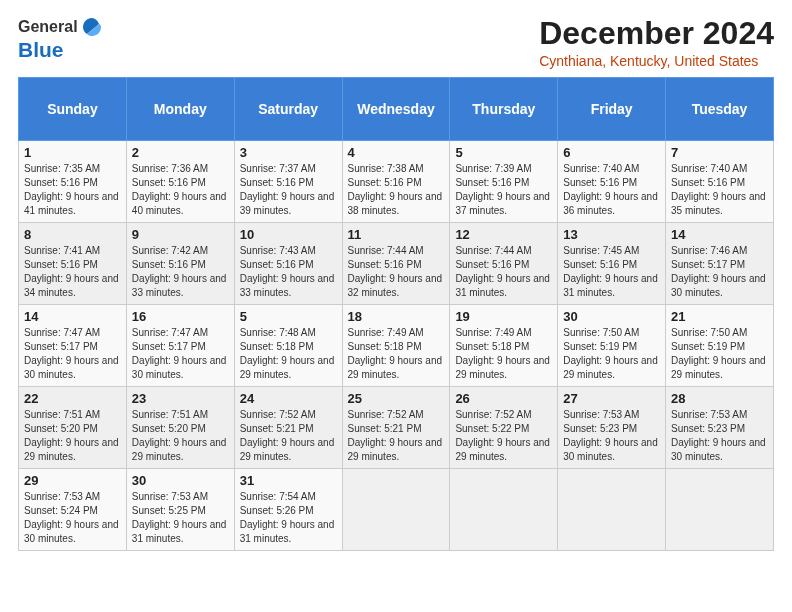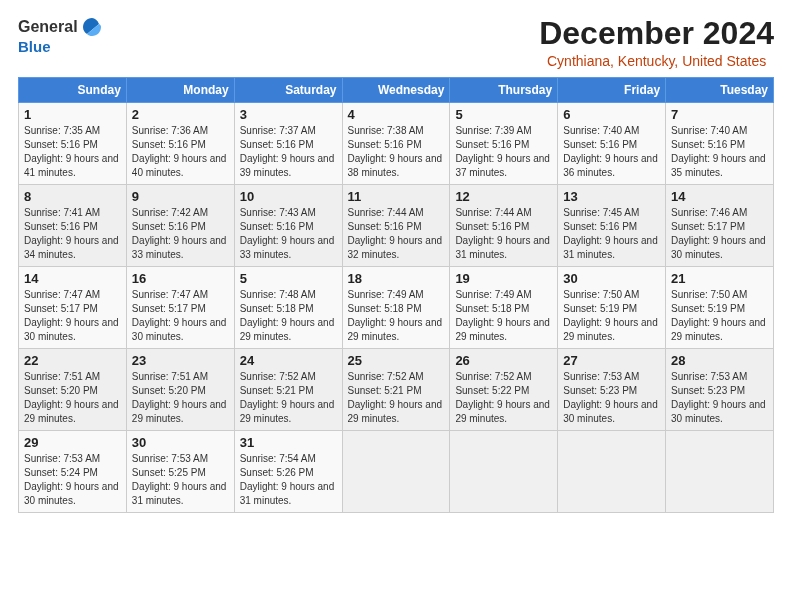--- a/index.html
+++ b/index.html
@@ -28,45 +28,45 @@
       align-items: flex-start;
     }
     .logo-general { color: #333; font-size: 16px; font-weight: bold; }
     .logo-blue { color: #1a6dbe; font-size: 16px; font-weight: bold; }
     .logo-icon {
       width: 22px;
       height: 22px;
       margin-left: 3px;
     }
     .title-area {
-      text-align: center;
+      text-align: left;
     }
     .month-title {
       font-size: 32px;
       font-weight: bold;
       color: #222;
       line-height: 1.1;
     }
     .location {
       font-size: 14px;
       color: #c2410c;
       margin-top: 2px;
     }
     .calendar {
       width: 100%;
       border-collapse: collapse;
       table-layout: fixed;
     }
     .calendar thead th {
       background: #3a7fd5;
       color: #fff;
-      font-size: 12px;
+      font-size: 14px;
       font-weight: bold;
-      text-align: right;
-      padding: 5px 5px;
+      text-align: center;
+      padding: 23px 5px;
       border: 1px solid #5a9ae5;
     }
     .calendar tbody td {
       vertical-align: top;
       border: 1px solid #ccc;
       padding: 4px 5px;
       font-size: 9.5px;
       color: #333;
       height: 82px;
       background: #fff;
@@ -99,21 +99,21 @@
 <div class="page">
   <div class="header-area">
     <div class="logo">
       <div style="display:flex;align-items:center;">
         <span class="logo-general">General</span>
         <svg class="logo-icon" viewBox="0 0 22 22" xmlns="http://www.w3.org/2000/svg">
           <path d="M11 2 C6 2 2 6 2 11 C2 14 3.5 16.5 6 18 L18 8 C16.5 4.5 14 2 11 2 Z" fill="#1a6dbe"></path>
           <path d="M18 8 L6 18 C7.5 19.5 9 20 11 20 C16 20 20 16 20 11 C20 9.5 19.2 8.5 18 8 Z" fill="#5aacf5"></path>
         </svg>
       </div>
-      <span class="logo-blue" style="margin-left:0;color:#1a6dbe;font-size:15px;font-weight:bold;">Blue</span>
+      <span class="logo-blue" style="margin-left:0;color:#1a6dbe;font-size:21px;font-weight:bold;">Blue</span>
     </div>
     <div class="title-area">
       <div class="month-title">December 2024</div>
       <div class="location">Cynthiana, Kentucky, United States</div>
     </div>
   </div>
 
   <table class="calendar">
     <thead>
       <tr>

